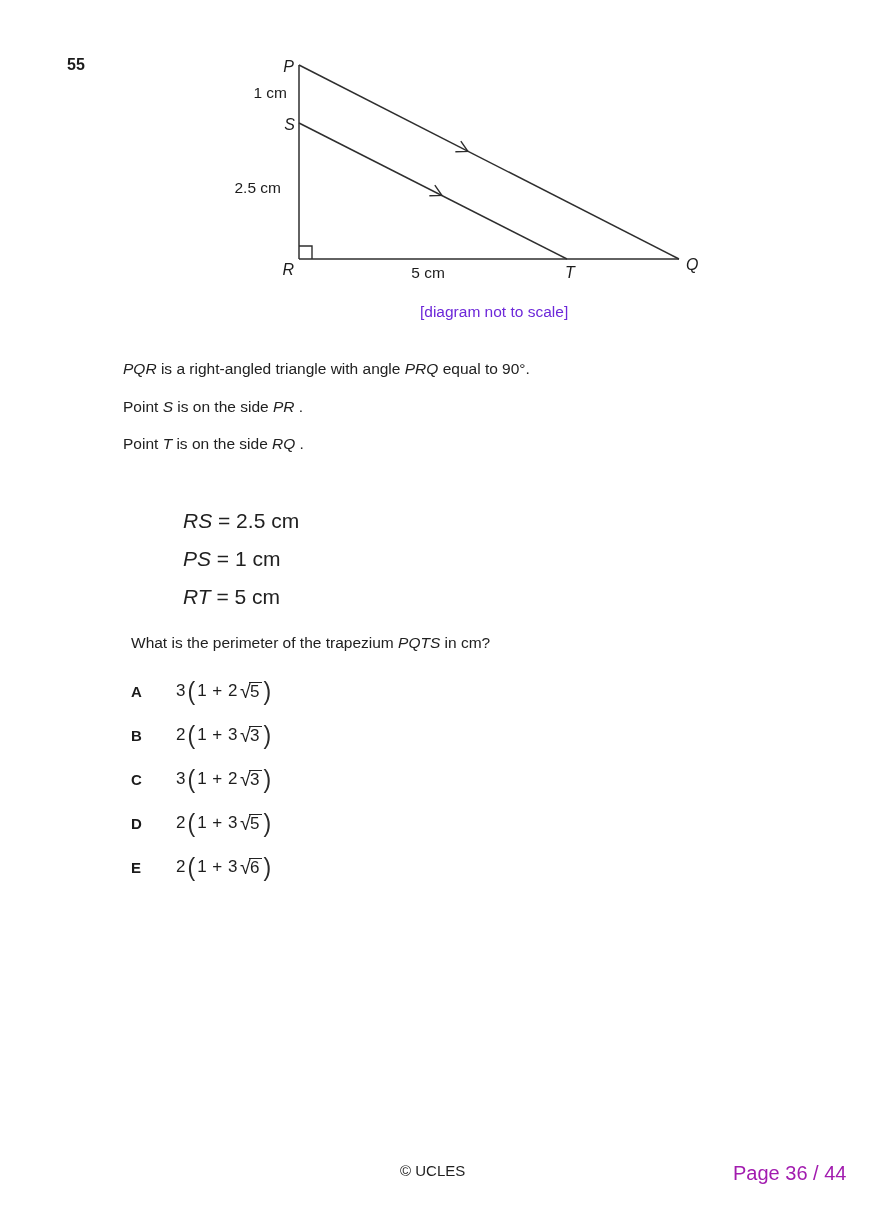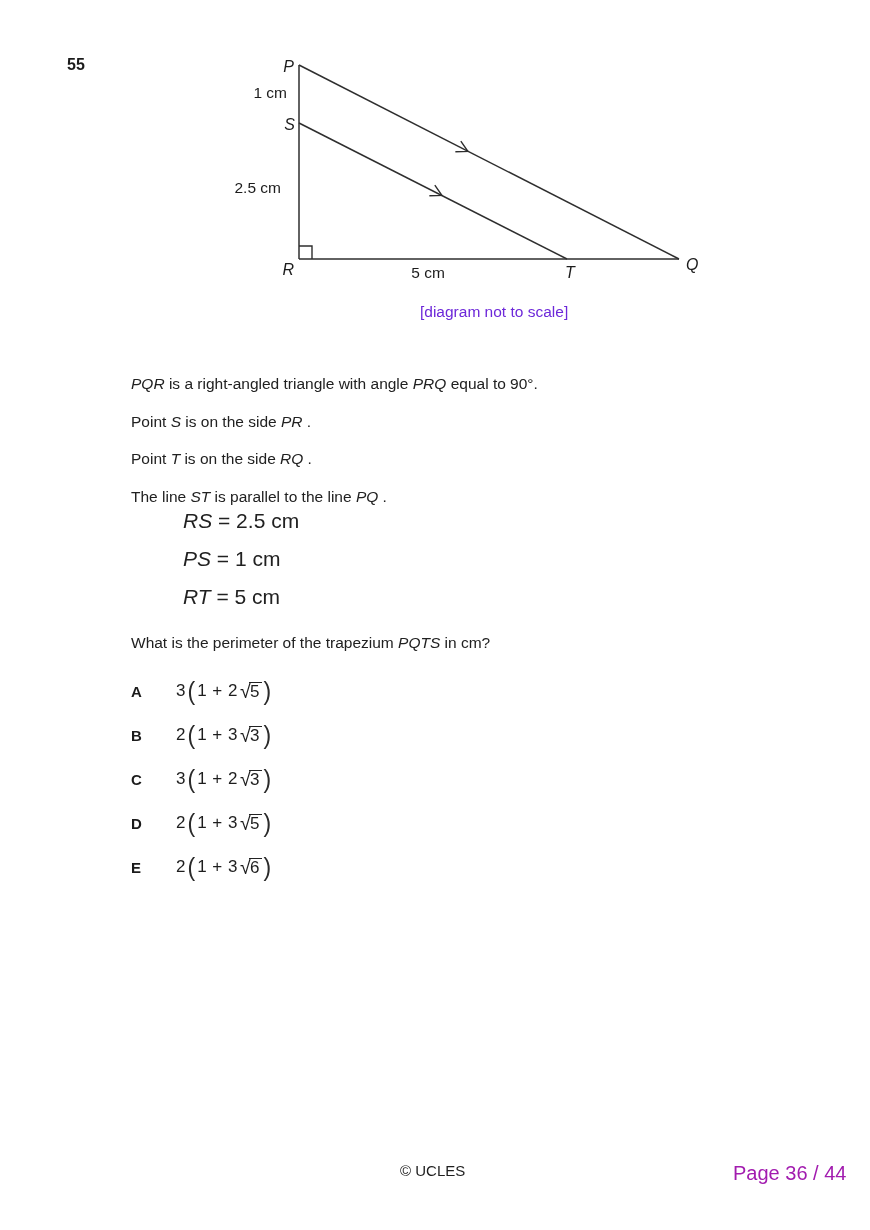--- a/index.html
+++ b/index.html
@@ -27,21 +27,21 @@
   .diagram-svg text{fill:#1c1c1c; font-family:"Liberation Sans", sans-serif; font-size:16px;}
   .diagram-svg text.pt{font-style:italic;}
   .diagram-svg text.meas{font-size:15.5px;}
 
   .caption{
     position:absolute; left:392px; top:303px;
     font-size:15.5px; color:#6d28d9;margin-left:28px;
   }
 
   
-  .statements{position:absolute; left:131px; top:360px;margin-top:15px;}
+  .statements{position:absolute; left:123px; top:360px;}
   .statement-line{font-size:15.5px; line-height:18px; margin-bottom:19.5px; white-space:nowrap;}
 
   .givens{position:absolute; left:183px; top:512px;}
   .given-line{font-size:21px; line-height:18px; margin-bottom:20px; white-space:nowrap;}
 
   .question-line{
     position:absolute; left:131px; top:634px;
     font-size:15.5px; white-space:nowrap;
   }
 
@@ -97,21 +97,20 @@
     <text class="meas" x="281" y="193" text-anchor="end">2.5 cm</text>
     <text class="meas" x="428" y="278" text-anchor="middle">5 cm</text>
   </svg>
 
   <div class="caption">[diagram not to scale]</div>
 
   <div class="statements" id="statements">
       <div class="statement-line"><span class="it">PQR</span><span> is a right-angled triangle with angle </span><span class="it">PRQ</span><span> equal to 90°.</span></div>
       <div class="statement-line"><span>Point </span><span class="it">S</span><span> is on the side </span><span class="it">PR</span><span> .</span></div>
       <div class="statement-line"><span>Point </span><span class="it">T</span><span> is on the side </span><span class="it">RQ</span><span> .</span></div>
-      <div class="statement-line"><span>The line </span><span class="it">ST</span><span> is parallel to the line </span><span class="it">PQ</span><span> .</span></div>
     </div>
 
   <div class="givens" id="givens">
       <div class="given-line"><span class="it">RS</span><span> = 2.5 cm</span></div>
       <div class="given-line"><span class="it">PS</span><span> = 1 cm</span></div>
       <div class="given-line"><span class="it">RT</span><span> = 5 cm</span></div>
     </div>
 
   <div class="question-line" id="question-line"><span>What is the perimeter of the trapezium </span><span class="it">PQTS</span><span> in cm?</span></div>
 

